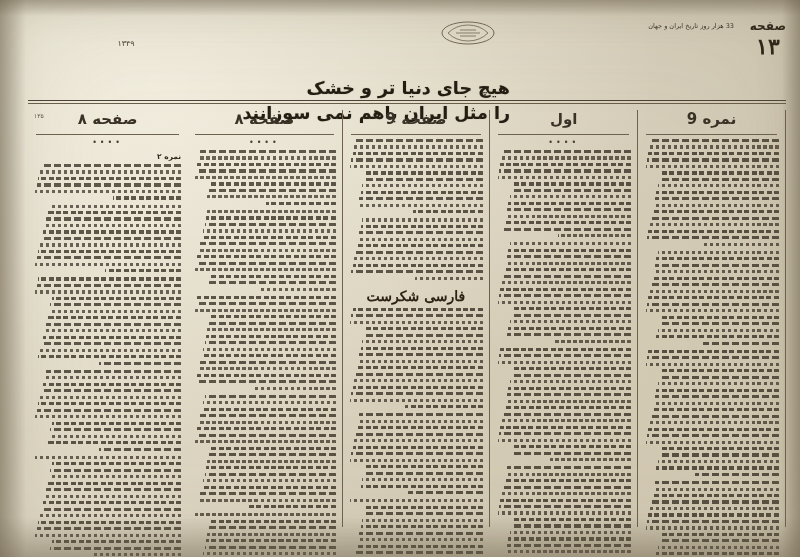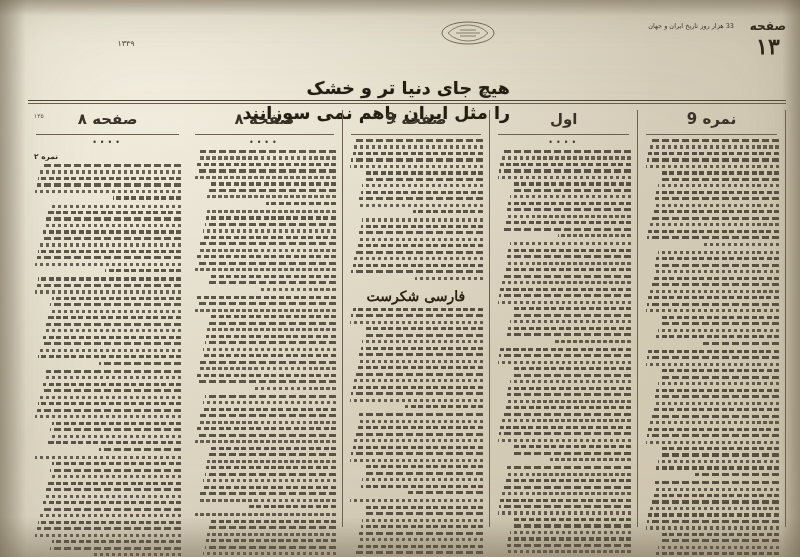--- a/index.html
+++ b/index.html
@@ -211,21 +211,21 @@
     direction: rtl;
     text-align: center;
     font-family: "DejaVu Serif", serif;
     font-size: 14px;
     font-weight: bold;
     color: #2b2214;
     margin: 8px 0 4px 0;
   }
   .sub-head {
     direction: rtl;
-    text-align: left;
+    text-align: right;
     font-size: 7.5px;
     font-weight: bold;
     color: #332b1e;
     margin: 5px 0 3px 0;
   }
 
   
   .para {
     direction: rtl;
     margin: 0 0 5px 0;

